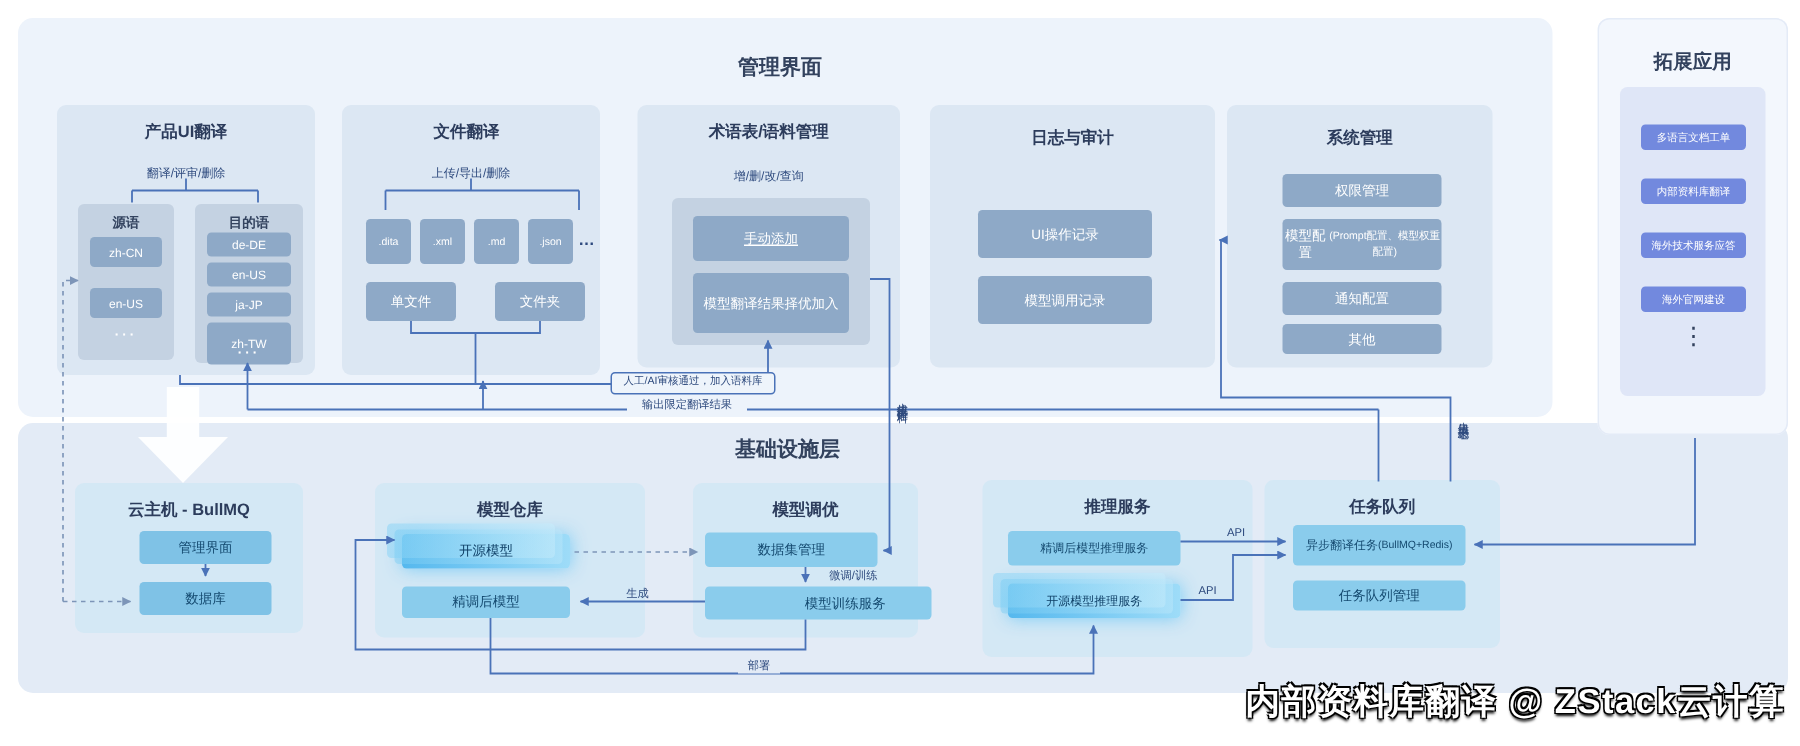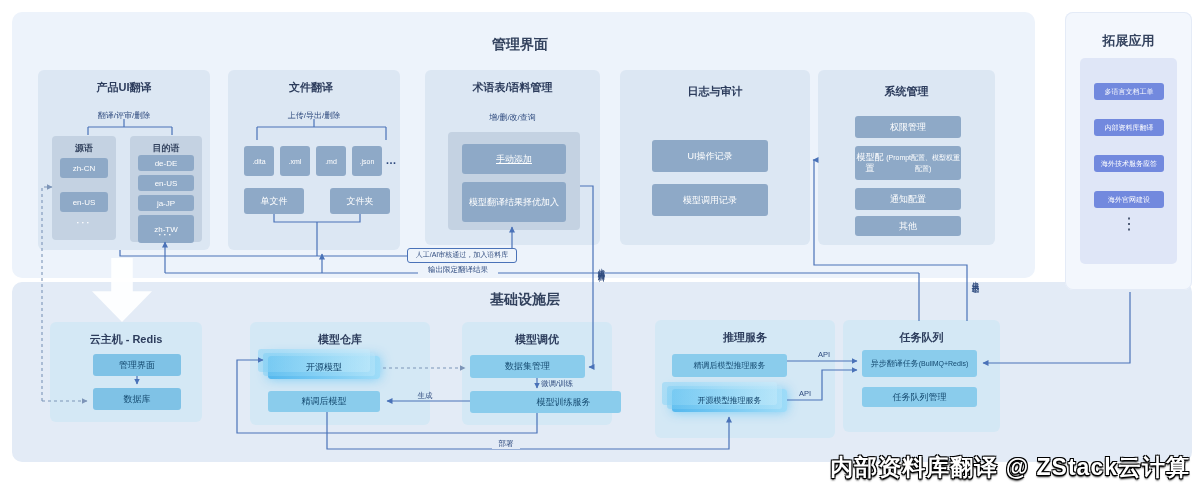--- a/index.html
+++ b/index.html
@@ -111,21 +111,21 @@
   <div class="ext-outer"></div>
   <div class="band-title" style="left:1065px;top:32px;width:127px;font-size:13px;">拓展应用</div>
   <div class="ext-inner"></div>
   <div class="ext-btn" style="top:83px;">多语言文档工单</div>
   <div class="ext-btn" style="top:119px;">内部资料库翻译</div>
   <div class="ext-btn" style="top:155px;">海外技术服务应答</div>
   <div class="ext-btn" style="top:191px;">海外官网建设</div>
   <div class="abs" style="left:1118px;top:214px;width:22px;text-align:center;font-size:16px;color:#33425e;z-index:3;">⋮</div>
 
   <div class="panel" style="left:50px;top:322px;width:152px;height:100px;background:#d4e8f5;z-index:1;"></div>
-  <div class="panel-title" style="left:50px;top:332px;width:152px;">云主机 - Redis</div>
+  <div class="panel-title" style="left:50px;top:332px;width:152px;">云主机 - BullMQ</div>
   <div class="cyan cyan2" style="left:93px;top:354px;width:88px;height:22px;">管理界面</div>
   <div class="cyan cyan2" style="left:93px;top:388px;width:88px;height:22px;">数据库</div>
 
   <div class="panel" style="left:250px;top:322px;width:180px;height:103px;background:#d4e8f5;"></div>
   <div class="panel-title" style="left:250px;top:332px;width:180px;">模型仓库</div>
   <div class="hl" style="left:268px;top:356px;width:112px;height:23px;">开源模型</div>
   <div class="cyan" style="left:268px;top:391px;width:112px;height:21px;">精调后模型</div>
 
   <div class="panel" style="left:462px;top:322px;width:150px;height:103px;background:#d4e8f5;"></div>
   <div class="panel-title" style="left:462px;top:332px;width:150px;">模型调优</div>
@@ -182,19 +182,19 @@
     </g>
   </svg>
 
   <div class="fat-arrow"></div>
 
   <div class="lbl lbl-box" style="left:407px;top:248px;width:108px;height:13px;">人工/AI审核通过，加入语料库</div>
   <div class="lbl" style="left:418px;top:265px;width:80px;background:#edf3fb;">输出限定翻译结果</div>
   <div class="lbl vlbl" style="left:596px;top:232px;height:66px;">生成语料库语料</div>
   <div class="lbl vlbl" style="left:970px;top:248px;height:60px;">生成日志记录</div>
   <div class="lbl" style="left:412px;top:391px;width:26px;">生成</div>
-  <div class="lbl" style="left:541px;top:379px;width:44px;text-align:left;">微调/训练</div>
+  <div class="lbl" style="left:541px;top:379px;width:44px;text-align:right;">微调/训练</div>
   <div class="lbl" style="left:492px;top:439px;width:28px;background:#e3ebf6;">部署</div>
   <div class="lbl" style="left:813px;top:350px;width:22px;">API</div>
   <div class="lbl" style="left:794px;top:389px;width:22px;">API</div>
 
   <div class="watermark">内部资料库翻译 @ ZStack云计算</div>
 </div>
 
 </body></html>

